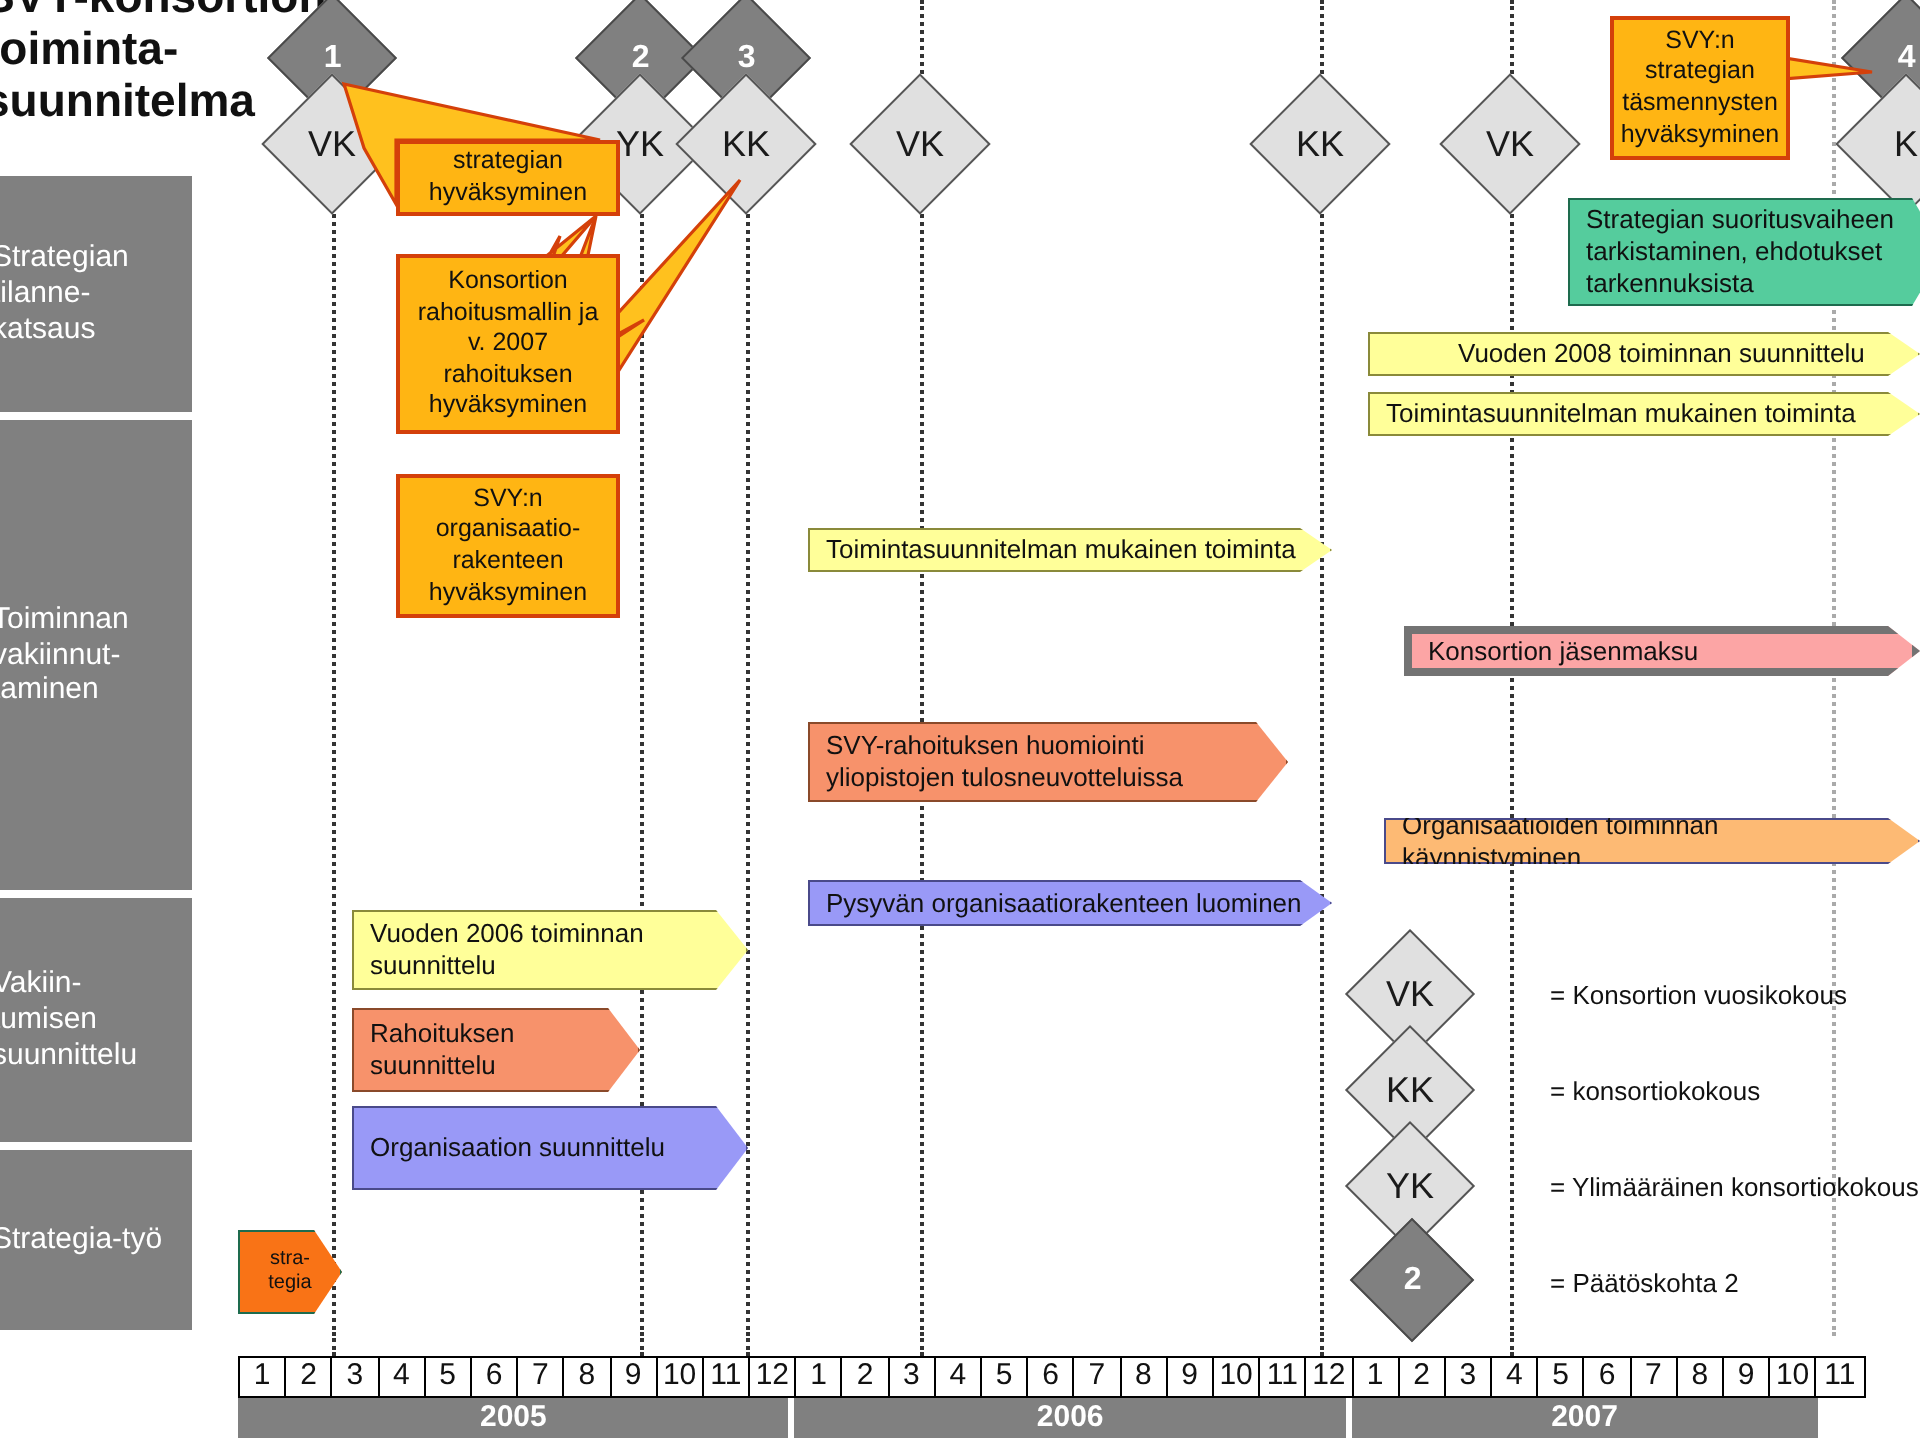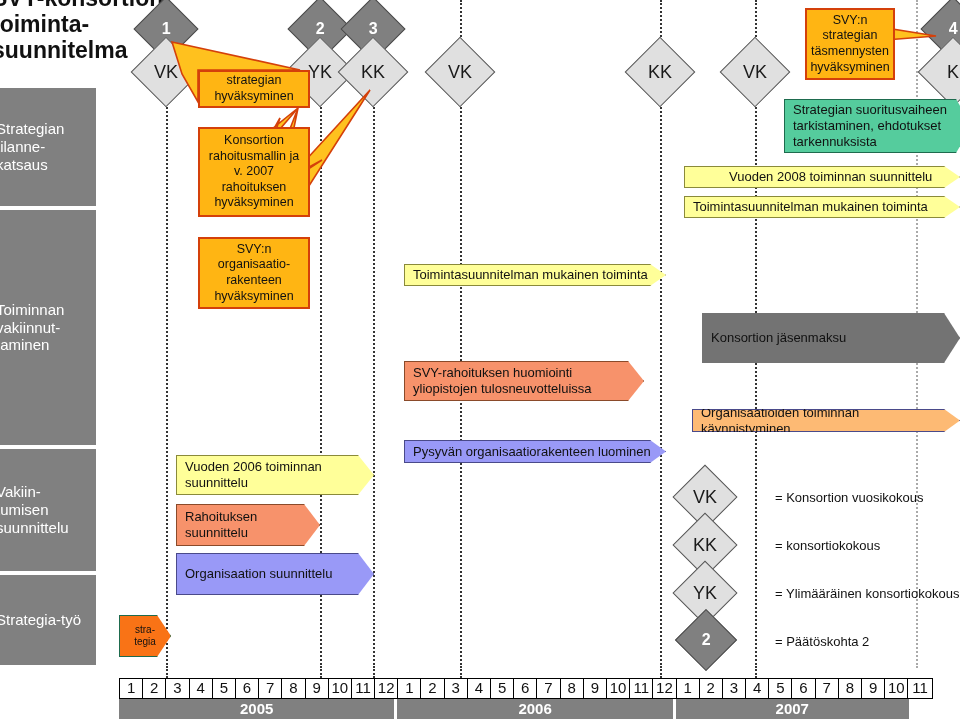--- a/index.html
+++ b/index.html
@@ -152,21 +152,21 @@
   <div class="bar" style="left:684px;top:166px;width:276px;height:22px;background:#ffff99;border:1px solid #8a8a3a;padding-left:44px;">
     <span>Vuoden 2008 toiminnan suunnittelu</span>
   </div>
   <div class="bar" style="left:684px;top:196px;width:276px;height:22px;background:#ffff99;border:1px solid #8a8a3a;">
     <span>Toimintasuunnitelman mukainen toiminta</span>
   </div>
 
   <div class="bar" style="left:404px;top:264px;width:262px;height:22px;background:#ffff99;border:1px solid #8a8a3a;">
     <span>Toimintasuunnitelman mukainen toiminta</span>
   </div>
-  <div class="bar" style="left:702px;top:313px;width:258px;height:50px;background:#737373;border:1px solid #737373;">
+  <div class="bar" style="left:702px;top:313px;width:258px;height:25px;background:#fca5a5;border:4px solid #737373;">
     <span>Konsortion jäsenmaksu</span>
   </div>
   <div class="bar" style="left:404px;top:361px;width:240px;height:40px;background:#f7926b;border:1px solid #8a4a2a;">
     <span>SVY-rahoituksen huomiointi yliopistojen tulosneuvotteluissa</span>
   </div>
   <div class="bar" style="left:692px;top:409px;width:268px;height:23px;background:#fdba74;border:1px solid #4a4a8a;">
     <span>Organisaatioiden toiminnan käynnistyminen</span>
   </div>
 
   <div class="bar" style="left:404px;top:440px;width:262px;height:23px;background:#9999f7;border:1px solid #4a4a8a;">

